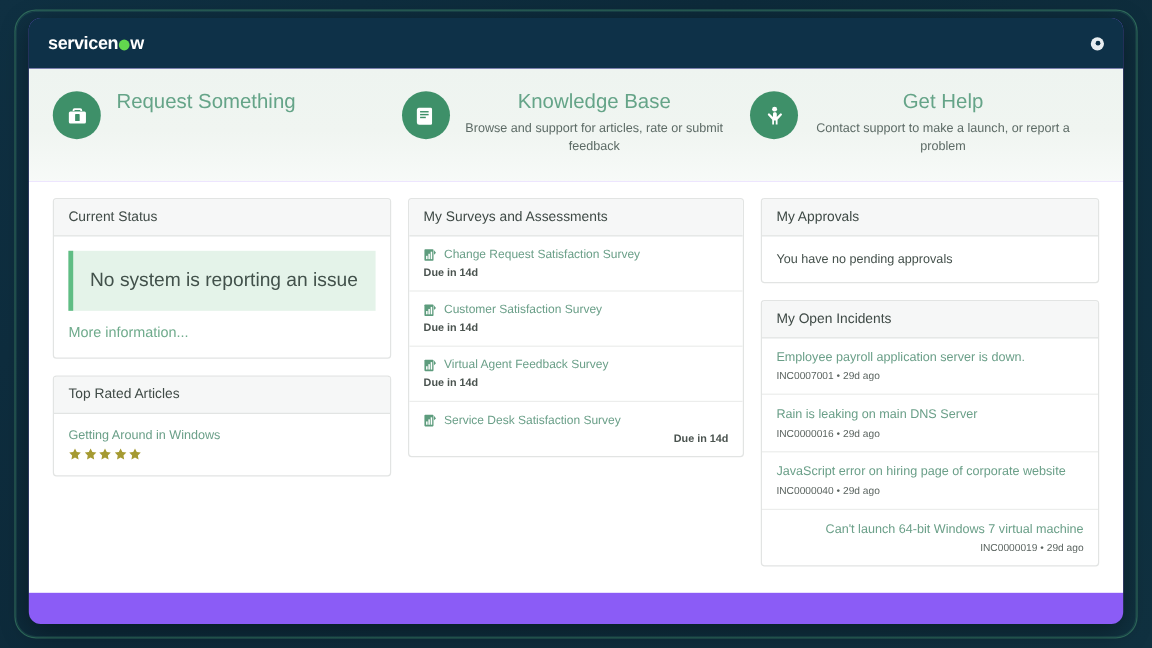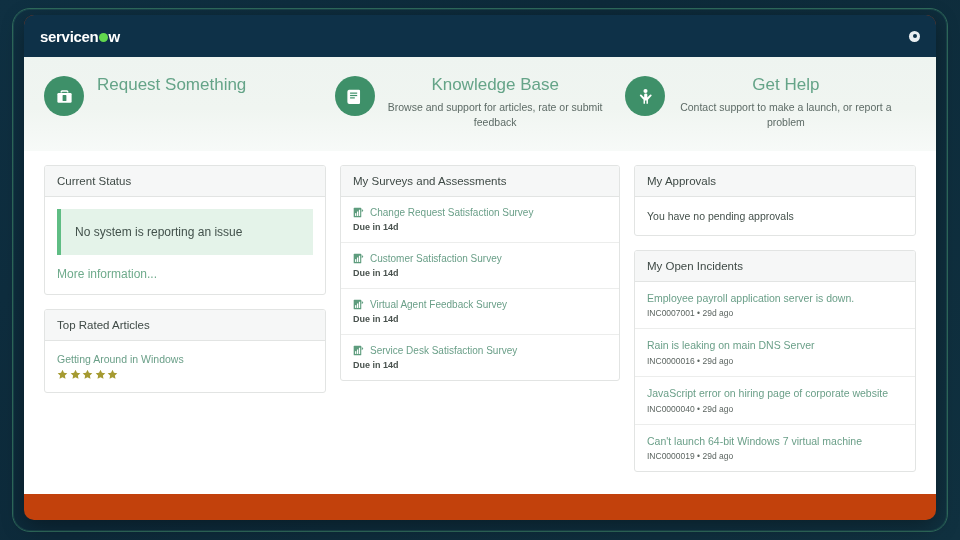--- a/index.html
+++ b/index.html
@@ -23,21 +23,21 @@
     background: transparent;
     box-shadow: inset 0 0 0 1px rgba(60,130,110,0.25);
     pointer-events: none;
   }
   #viewport {
     position: absolute;
     left: 24px; top: 15px;
     width: 912px; height: 505px;
     border-radius: 10px;
     overflow: hidden;
-    background: #c2410c;
+    background: #8b5cf6;
     box-shadow: 0 6px 22px rgba(0,0,0,0.35);
   }
 
   
   #topnav {
     height: 42px;
     background: #0e3148;
     display: flex;
     align-items: center;
     padding: 0 16px;
@@ -142,21 +142,21 @@
     font-size: 11.5px;
     color: #3f4a46;
   }
   .panel-body { padding: 12px; }
 
   
   .status-alert {
     background: #e4f3e9;
     border-left: 4px solid #5fbd84;
     padding: 16px 14px;
-    font-size: 12px;
+    font-size: 16px;
     color: #42514b;
     margin-bottom: 9px;
   }
   .more-link {
     font-size: 12px;
     color: #6fab8c;
     cursor: pointer;
   }
 
   
@@ -168,21 +168,21 @@
     margin-bottom: 4px;
   }
   .stars { display: flex; gap: 1.5px; }
   .star { width: 11px; height: 11px; }
 
   
   .list-row {
     padding: 10px 12px;
     border-bottom: 1px solid #ecedec;
   }
-  .list-row:last-child { border-bottom: none; }
+  .list-row:last-child { border-bottom: none; text-align: right; }
   .survey-line {
     display: flex;
     align-items: center;
     gap: 6px;
     margin-bottom: 4px;
   }
   .survey-title {
     font-size: 10px;
     color: #6a9f88;
     cursor: pointer;

